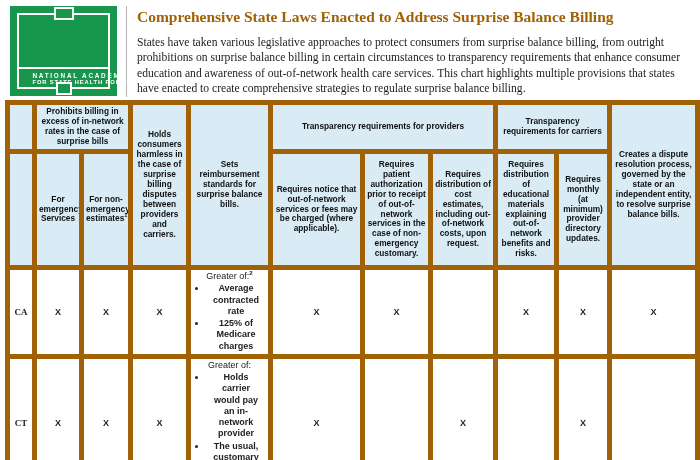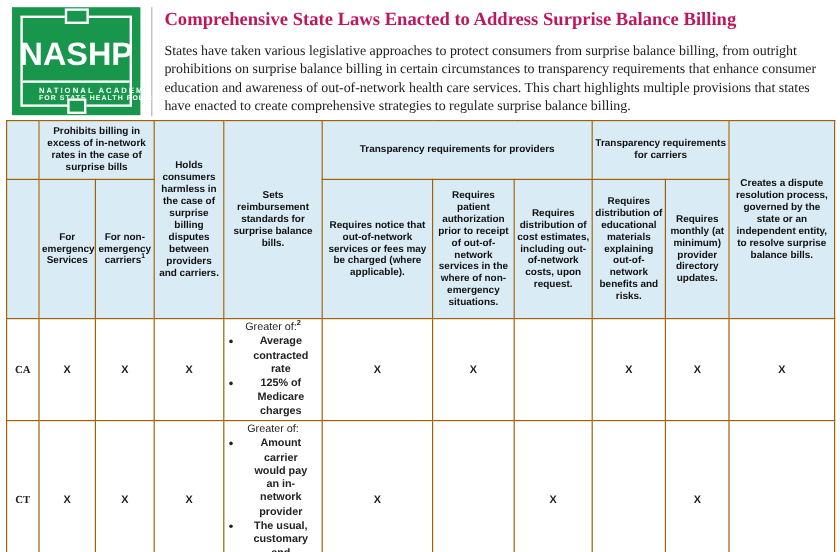--- a/index.html
+++ b/index.html
@@ -68,41 +68,41 @@
     background: #b5b5b5;
     height: 91px;
     margin: 0 10px 0 9px;
     flex: 0 0 auto;
   }
   .textblock { flex: 1 1 auto; padding-top: 2px; }
   .title {
     font-family: "Liberation Serif", serif;
     font-size: 15.5px;
     font-weight: bold;
-    color: #be185d;
+    color: #a16207;
     margin: 0 0 9px 0;
     line-height: 1.15;
   }
   .intro {
     font-family: "Liberation Serif", serif;
     font-size: 11.6px;
     line-height: 1.34;
     color: #1c1c1c;
     margin: 0;
     width: 556px;
   }
   
   table.grid {
     border-collapse: collapse;
     table-layout: fixed;
     width: 690px;
     margin-left: 5px;
   }
   table.grid th, table.grid td {
-    border: 1px solid #a16207;
+    border: 5px solid #a16207;
     padding: 1px 2px;
     vertical-align: middle;
     text-align: center;
     overflow: hidden;
   }
   table.grid th {
     background: #d9ebf4;
     font-size: 8.3px;
     font-weight: bold;
     color: #111111;
@@ -132,21 +132,20 @@
   sup { font-size: 0.68em; vertical-align: super; line-height: 0; }
   td.state { font-weight: bold; font-family: Liberation Serif, serif; }
 </style>
 </head>
 <body>
 
 <div class="top">
   <div class="logo">
     <div class="frame"></div>
     <div class="tab top"></div>
-    <div class="nashp">NASHP</div>
     <div class="midline"></div>
     <div class="caption">
       <div class="l1">NATIONAL ACADEMY</div>
       <div class="l2">FOR STATE HEALTH POLICY</div>
     </div>
     <div class="tab bottom"></div>
   </div>
   <div class="vdivider"></div>
   <div class="textblock">
     <h1 class="title">Comprehensive State Laws Enacted to Address Surprise Balance Billing</h1>
@@ -174,23 +173,23 @@
     <th colspan="2">Prohibits billing in excess of in-network rates in the case of surprise bills</th>
     <th rowspan="2">Holds consumers harmless in the case of surprise billing disputes between providers and carriers.</th>
     <th rowspan="2">Sets reimbursement standards for surprise balance bills.</th>
     <th colspan="3">Transparency requirements for providers</th>
     <th colspan="2">Transparency requirements for carriers</th>
     <th rowspan="2">Creates a dispute resolution process, governed by the state or an independent entity, to resolve surprise balance bills.</th>
   </tr>
   <tr style="height:116px">
     <th></th>
     <th>For emergency Services</th>
-    <th><span>For non-emergency carriers</span><sup>1</sup></th>
+    <th><span>For non-emergency estimates</span><sup>1</sup></th>
     <th>Requires notice that out-of-network services or fees may be charged (where applicable).</th>
-    <th>Requires patient authorization prior to receipt of out-of-network services in the where of non-emergency situations.</th>
+    <th>Requires patient authorization prior to receipt of out-of-network services in the case of non-emergency customary.</th>
     <th>Requires distribution of cost estimates, including out-of-network costs, upon request.</th>
     <th>Requires distribution of educational materials explaining out-of-network benefits and risks.</th>
     <th>Requires monthly (at minimum) provider directory updates.</th>
   </tr>
 
   <tr style="height:85px">
     <td class="state">CA</td>
     <td>X</td>
     <td>X</td>
     <td>X</td>
@@ -210,21 +209,21 @@
   </tr>
 
   <tr style="height:130px">
     <td class="state">CT</td>
     <td>X</td>
     <td>X</td>
     <td>X</td>
     <td class="reimb">
       <span class="rtitle">Greater of:</span>
       <ul>
-        <li>Amount carrier would pay an in-network provider</li>
+        <li>Holds carrier would pay an in-network provider</li>
         <li>The usual, customary and reasonable</li>
       </ul>
     </td>
     <td>X</td>
     <td></td>
     <td>X</td>
     <td></td>
     <td>X</td>
     <td></td>
   </tr>

